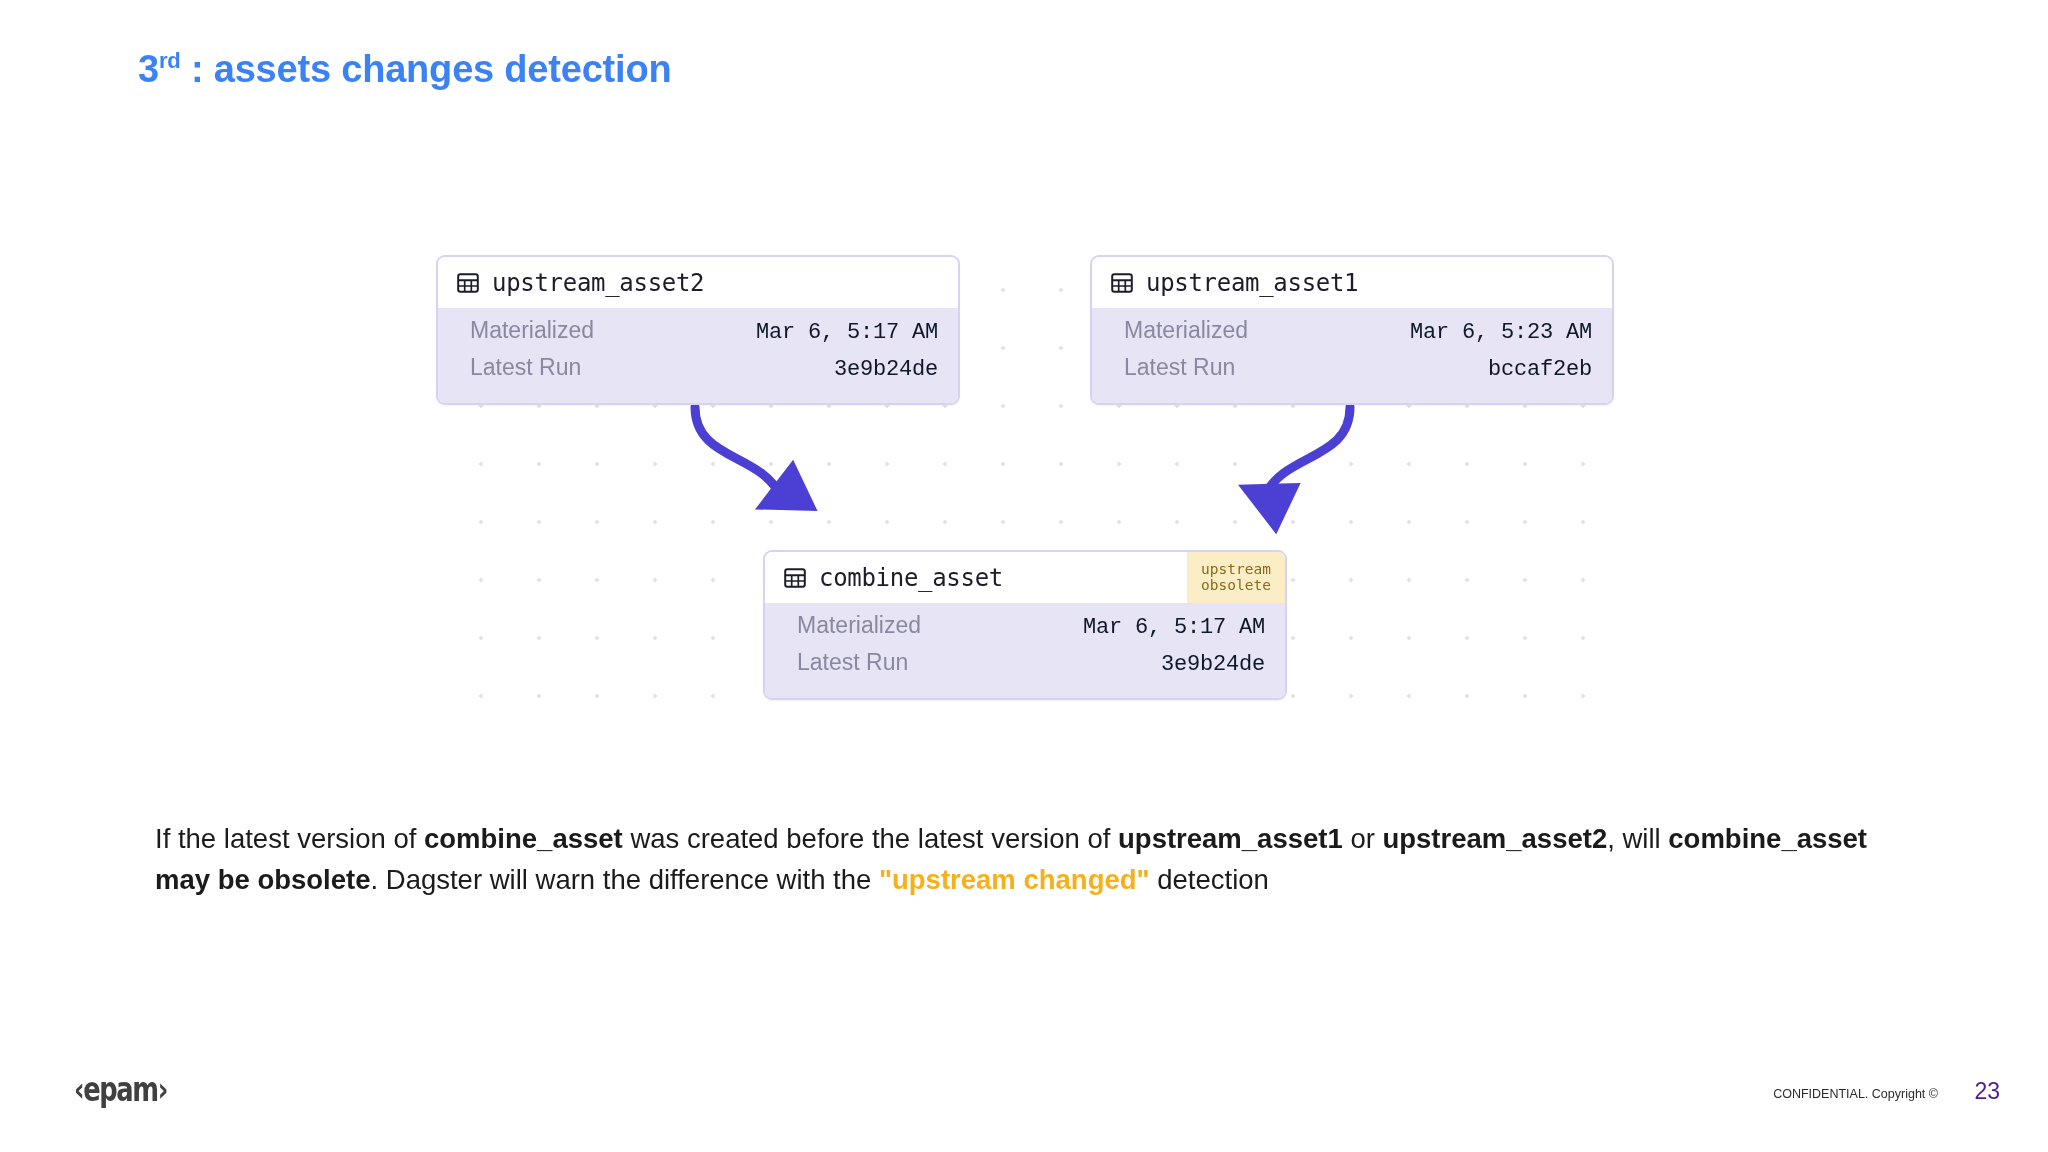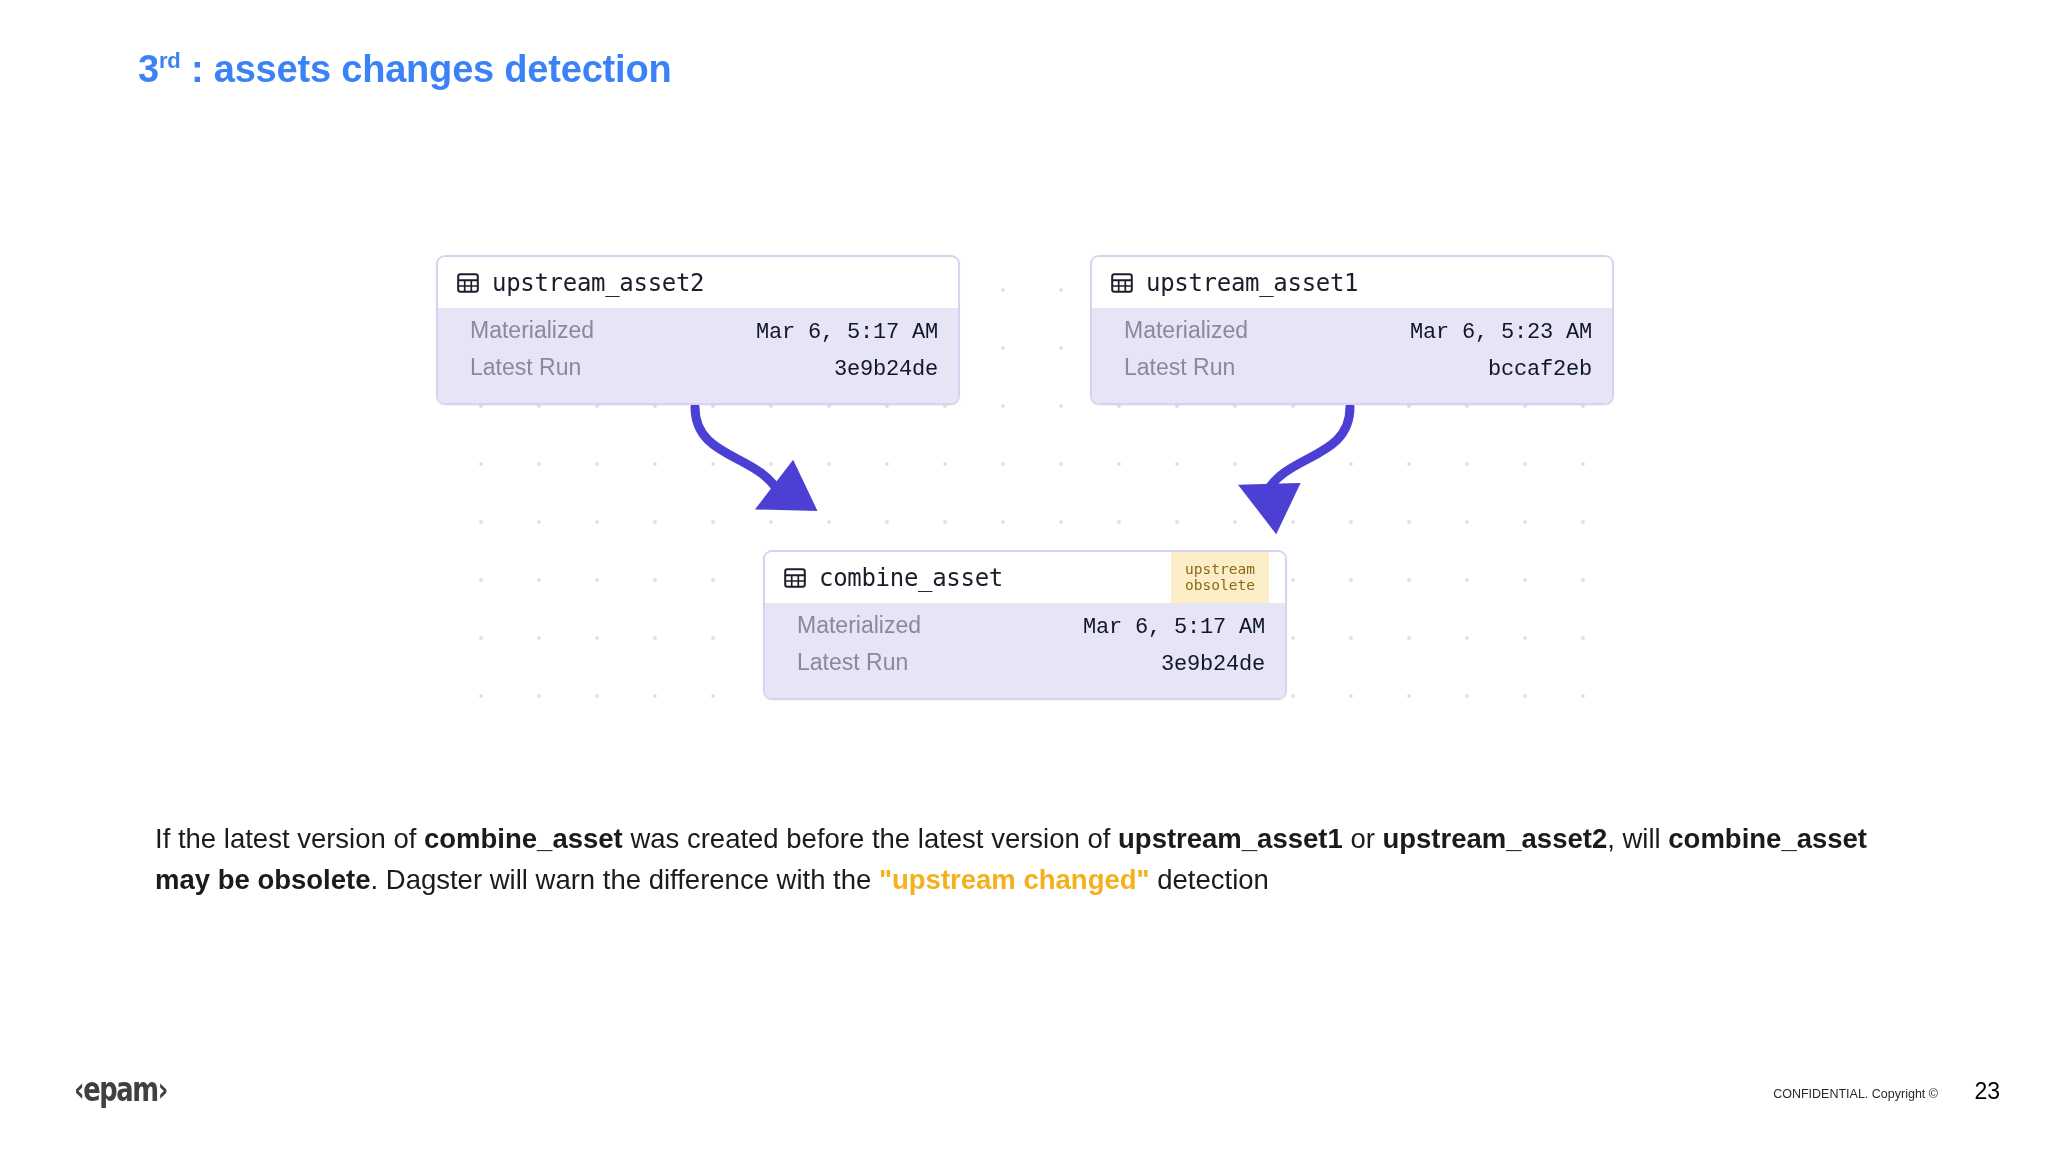--- a/index.html
+++ b/index.html
@@ -87,21 +87,21 @@
   }
   .node-title {
     font-family: "DejaVu Sans Mono", "Liberation Mono", monospace;
     font-size: 24px;
     color: #1d1c2b;
     letter-spacing: -0.3px;
     white-space: nowrap;
   }
   .node-badge {
     position: absolute;
-    right: 16px;
+    right: 0;
     top: 0;
     bottom: 0;
     width: 98px;
     background: #fbeec6;
     display: flex;
     flex-direction: column;
     align-items: center;
     justify-content: center;
     font-family: "DejaVu Sans Mono", "Liberation Mono", monospace;
     font-size: 14.5px;
@@ -171,21 +171,21 @@
     font-size: 12.5px;
     color: #2b2b2b;
     white-space: nowrap;
     text-align: right;
   }
   #page-number {
     position: absolute;
     right: 48px;
     top: 1078px;
     font-size: 23px;
-    color: #000000;
+    color: #4c1d95;
     white-space: nowrap;
   }
 </style>
 </head>
 <body>
 
 <div id="slide-title"><span>3</span><span class="sup">rd</span><span> : assets changes detection</span></div>
 
 <div id="graph-canvas">
 

